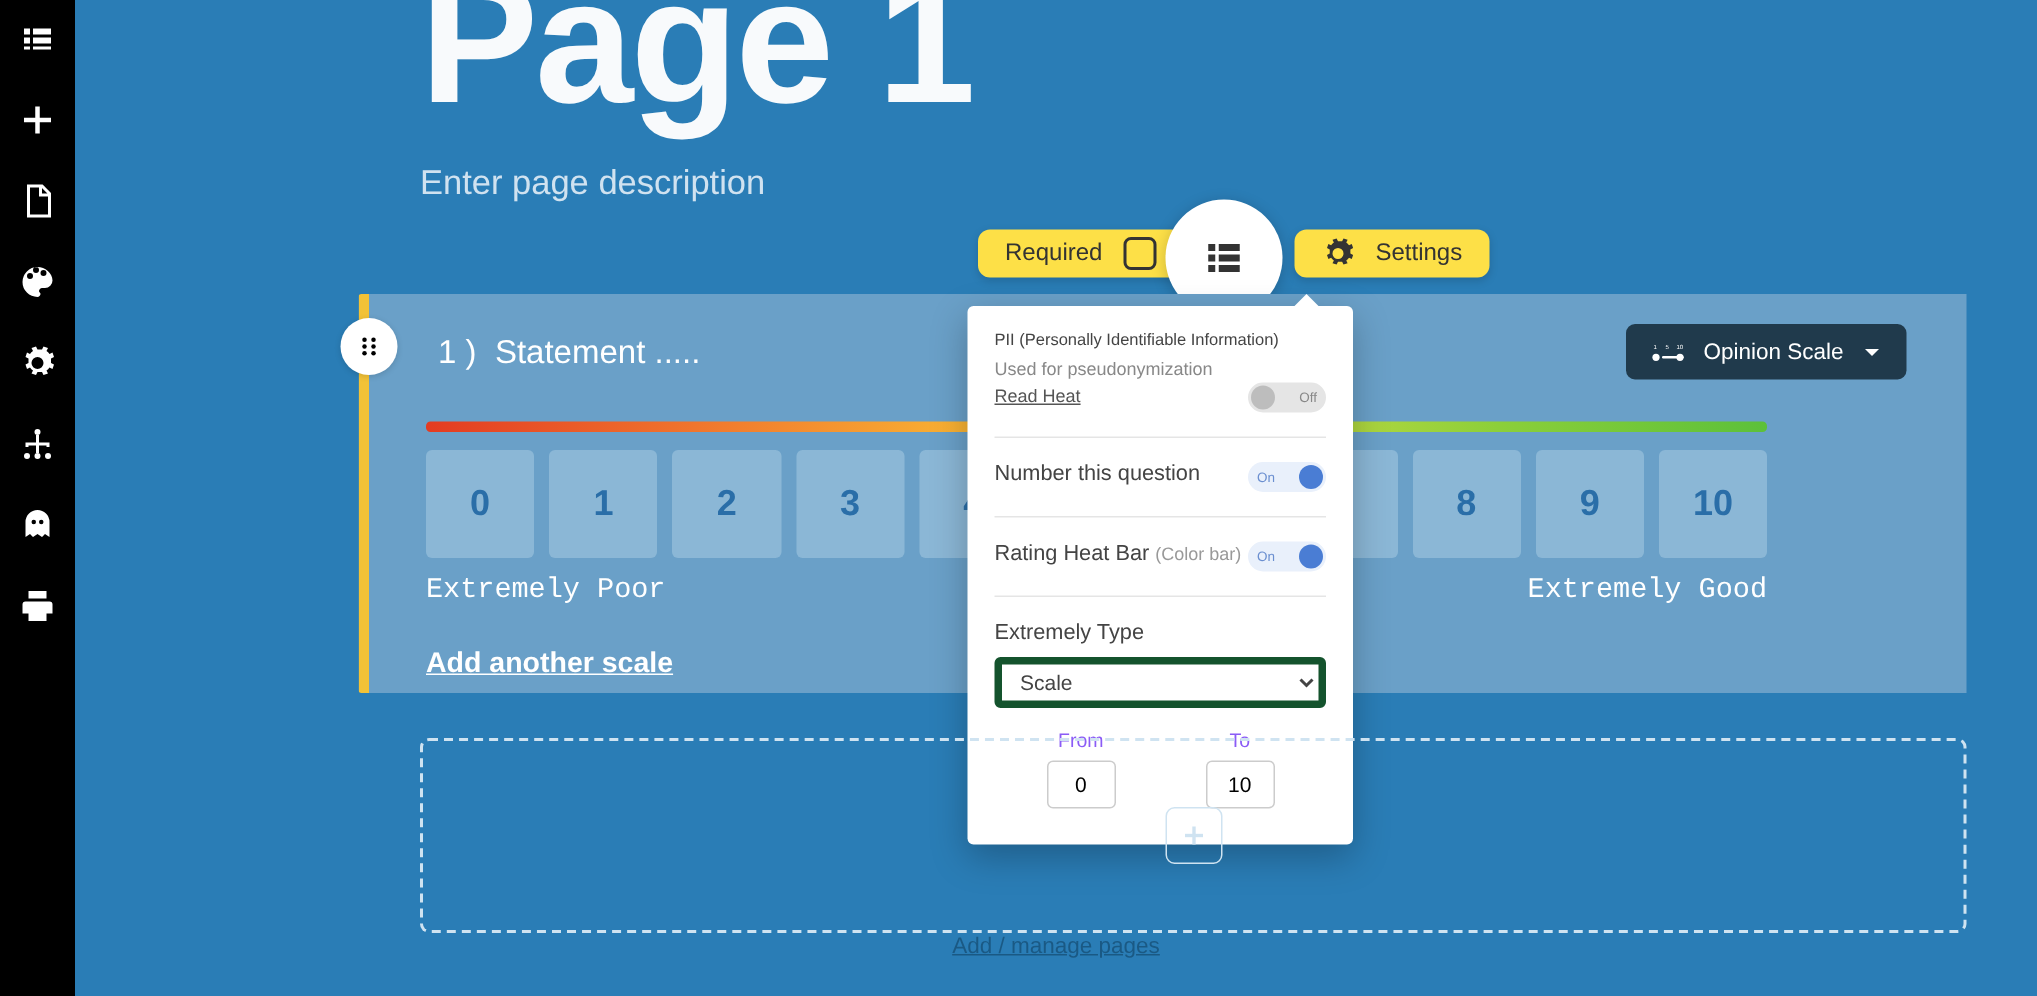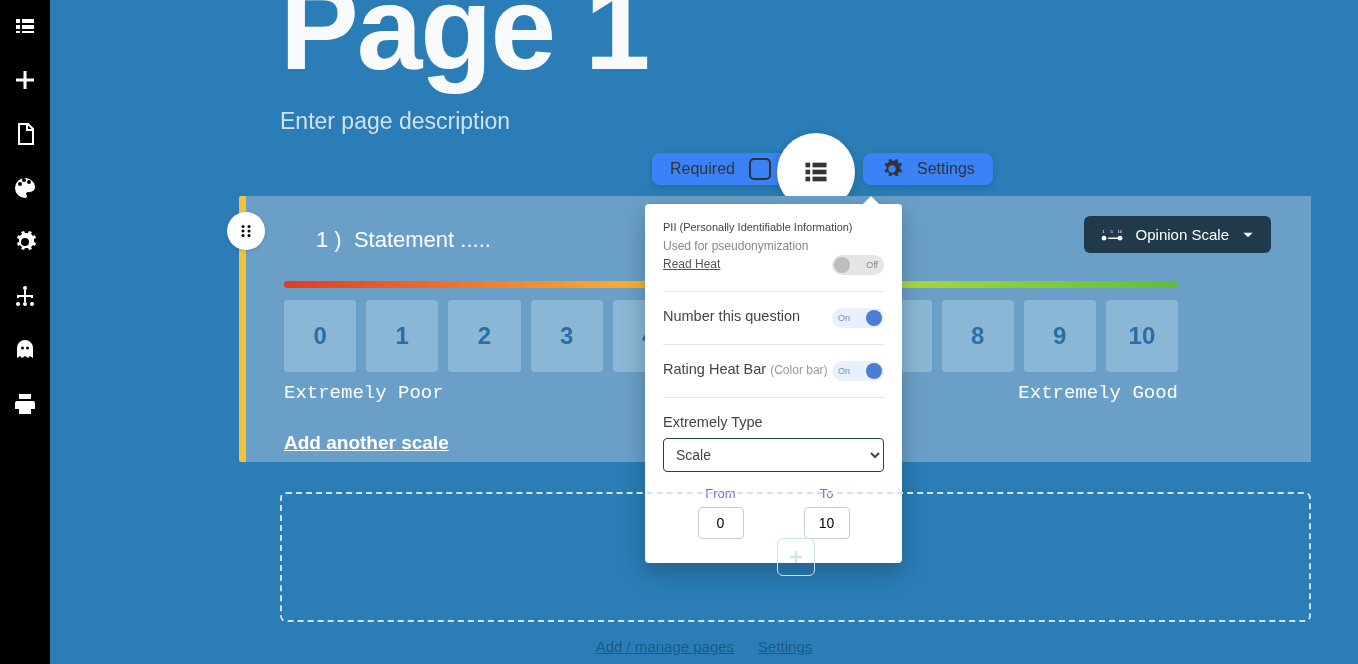--- a/index.html
+++ b/index.html
@@ -33,21 +33,21 @@
     position:absolute; left:189px; top:196px; width:1072px; height:266px;
     background:#6aa0c8; border-left:7px solid #f2c237; border-radius:2px 0 0 2px;
     padding: 20px 40px 10px 38px;
   }
   .drag-grip {
     position:absolute; left:-19px; top:16px; width:38px; height:38px;
     background:#fff; border-radius:50%; display:flex; align-items:center; justify-content:center;
     cursor:grab; color:#30506a; box-shadow:0 1px 4px rgba(0,0,0,.15);
   }
   .drag-grip svg{width:18px;height:18px}
-  .q-head { display:flex; align-items:flex-end; justify-content:space-between;margin-left:24px; }
+  .q-head { display:flex; align-items:center; justify-content:space-between; }
   .q-title { color:#fff; font-size:22px; font-weight:400; padding-left:8px;}
   .type-chip {
     background:#203a4c; color:#fff; padding:10px 16px; border-radius:6px;
     display:flex; align-items:center; gap:12px; font-size:15px; cursor:pointer;
   }
   .type-chip svg{width:18px;height:18px;fill:#fff;}
   .type-chip .osicon{width:24px;height:14px;}
   .type-chip .osicon text{fill:#fff;font-size:5px}
   .type-chip .osicon circle,.type-chip .osicon rect{fill:#fff}
   .type-chip .chev{width:14px;height:14px}
@@ -60,21 +60,21 @@
     flex:1 1 0; height:72px; background:#8bb7d6; border-radius:4px;
     display:flex; align-items:center; justify-content:center;
     font-size:24px; font-weight:700; color:#2a6ea8; cursor:pointer;
   }
   .scale-labels { display:flex; justify-content:space-between; width:894px; margin-top:10px;font-family:Liberation Mono, monospace;}
   .scale-labels span{color:#fff; font-size:19px;}
   .another { display:inline-block; margin-top:28px; color:#fff; text-decoration:underline; font-size:19px; cursor:pointer;font-weight:bold;}
 
   
   .pill {
-    position:absolute; background:#3b82f6; border-radius:8px; display:flex;
+    position:absolute; background:#fde047; border-radius:8px; display:flex;
     align-items:center; padding:0 18px; height:32px; gap:14px; font-size:16px;
     color:#333; box-shadow:0 2px 6px rgba(0,0,0,.15); cursor:pointer;
   }
   .pill.required { left:602px; top:153px; }
   .pill.settings { left:813px; top:153px; }
   .pill .chk { width:22px; height:22px; border:2.5px solid #333; border-radius:5px;}
   .pill svg{width:22px;height:22px;fill:#333}
   .bigcircle {
     position:absolute; left:727px; top:133px; width:78px; height:78px;
     background:#fff; border-radius:50%; display:flex; align-items:center; justify-content:center;
@@ -103,21 +103,21 @@
   .toggle {
     position:absolute; right:0; bottom:8px;
     width:52px; height:20px; border-radius:12px; background:#e5e5e5;
     display:flex; align-items:center; padding:2px 6px; font-size:9px; color:#888;
     cursor:pointer; justify-content:flex-end;
   }
   .toggle .knob{ width:16px;height:16px;border-radius:50%;background:#bdbdbd; position:absolute; left:2px; top:2px;}
   .toggle.on{ background:#e9f0fb; justify-content:flex-start; color:#6b8fd0;}
   .toggle.on .knob{ left:auto; right:2px; background:#4a7dd4;}
   .panel select{
-    width:100%; height:34px; border:1px solid #14532d; border-radius:4px; padding:0 8px;
+    width:100%; height:34px; border:5px solid #14532d; border-radius:4px; padding:0 8px;
     font-size:14px; background:#fff; color:#444; margin-top:8px;
   }
   .range{display:flex; gap:60px; justify-content:center; margin-top:14px;}
   .range .col{display:flex; flex-direction:column; align-items:center; gap:6px;}
   .range .lbl{font-size:13px; color:#8b5cf6;}
   .range input{width:46px;height:32px;border:1px solid #ccc;border-radius:4px;text-align:center;font-size:14px;}
 
   
   .drop {
     position:absolute; left:230px; top:492px; width:1031px; height:130px;
@@ -126,21 +126,21 @@
   }
   .drop .plusbox{
     width:38px;height:38px;border:1.5px solid #cfe3f1;border-radius:6px;
     display:flex;align-items:center;justify-content:center;
   }
   .drop .plusbox svg{width:18px;height:18px;fill:#cfe3f1}
 
   
   .footer{
     position:absolute; left:0; right:0; bottom:0; height:26px;
-    display:flex; justify-content:center; gap:24px; align-items:flex-start;
+    display:flex; justify-content:center; gap:24px; align-items:center;flex-direction:column;
   }
   .footer a{color:#0d3c5c; font-size:15px; text-decoration:underline; opacity:0.55; cursor:pointer;}
 </style>
 </head>
 <body>
 
 <nav class="rail">
   <span class="icn"><svg viewBox="0 0 24 24">
         <rect x="3" y="5" width="4" height="4"></rect>
         <rect x="9" y="5" width="12" height="4"></rect>

